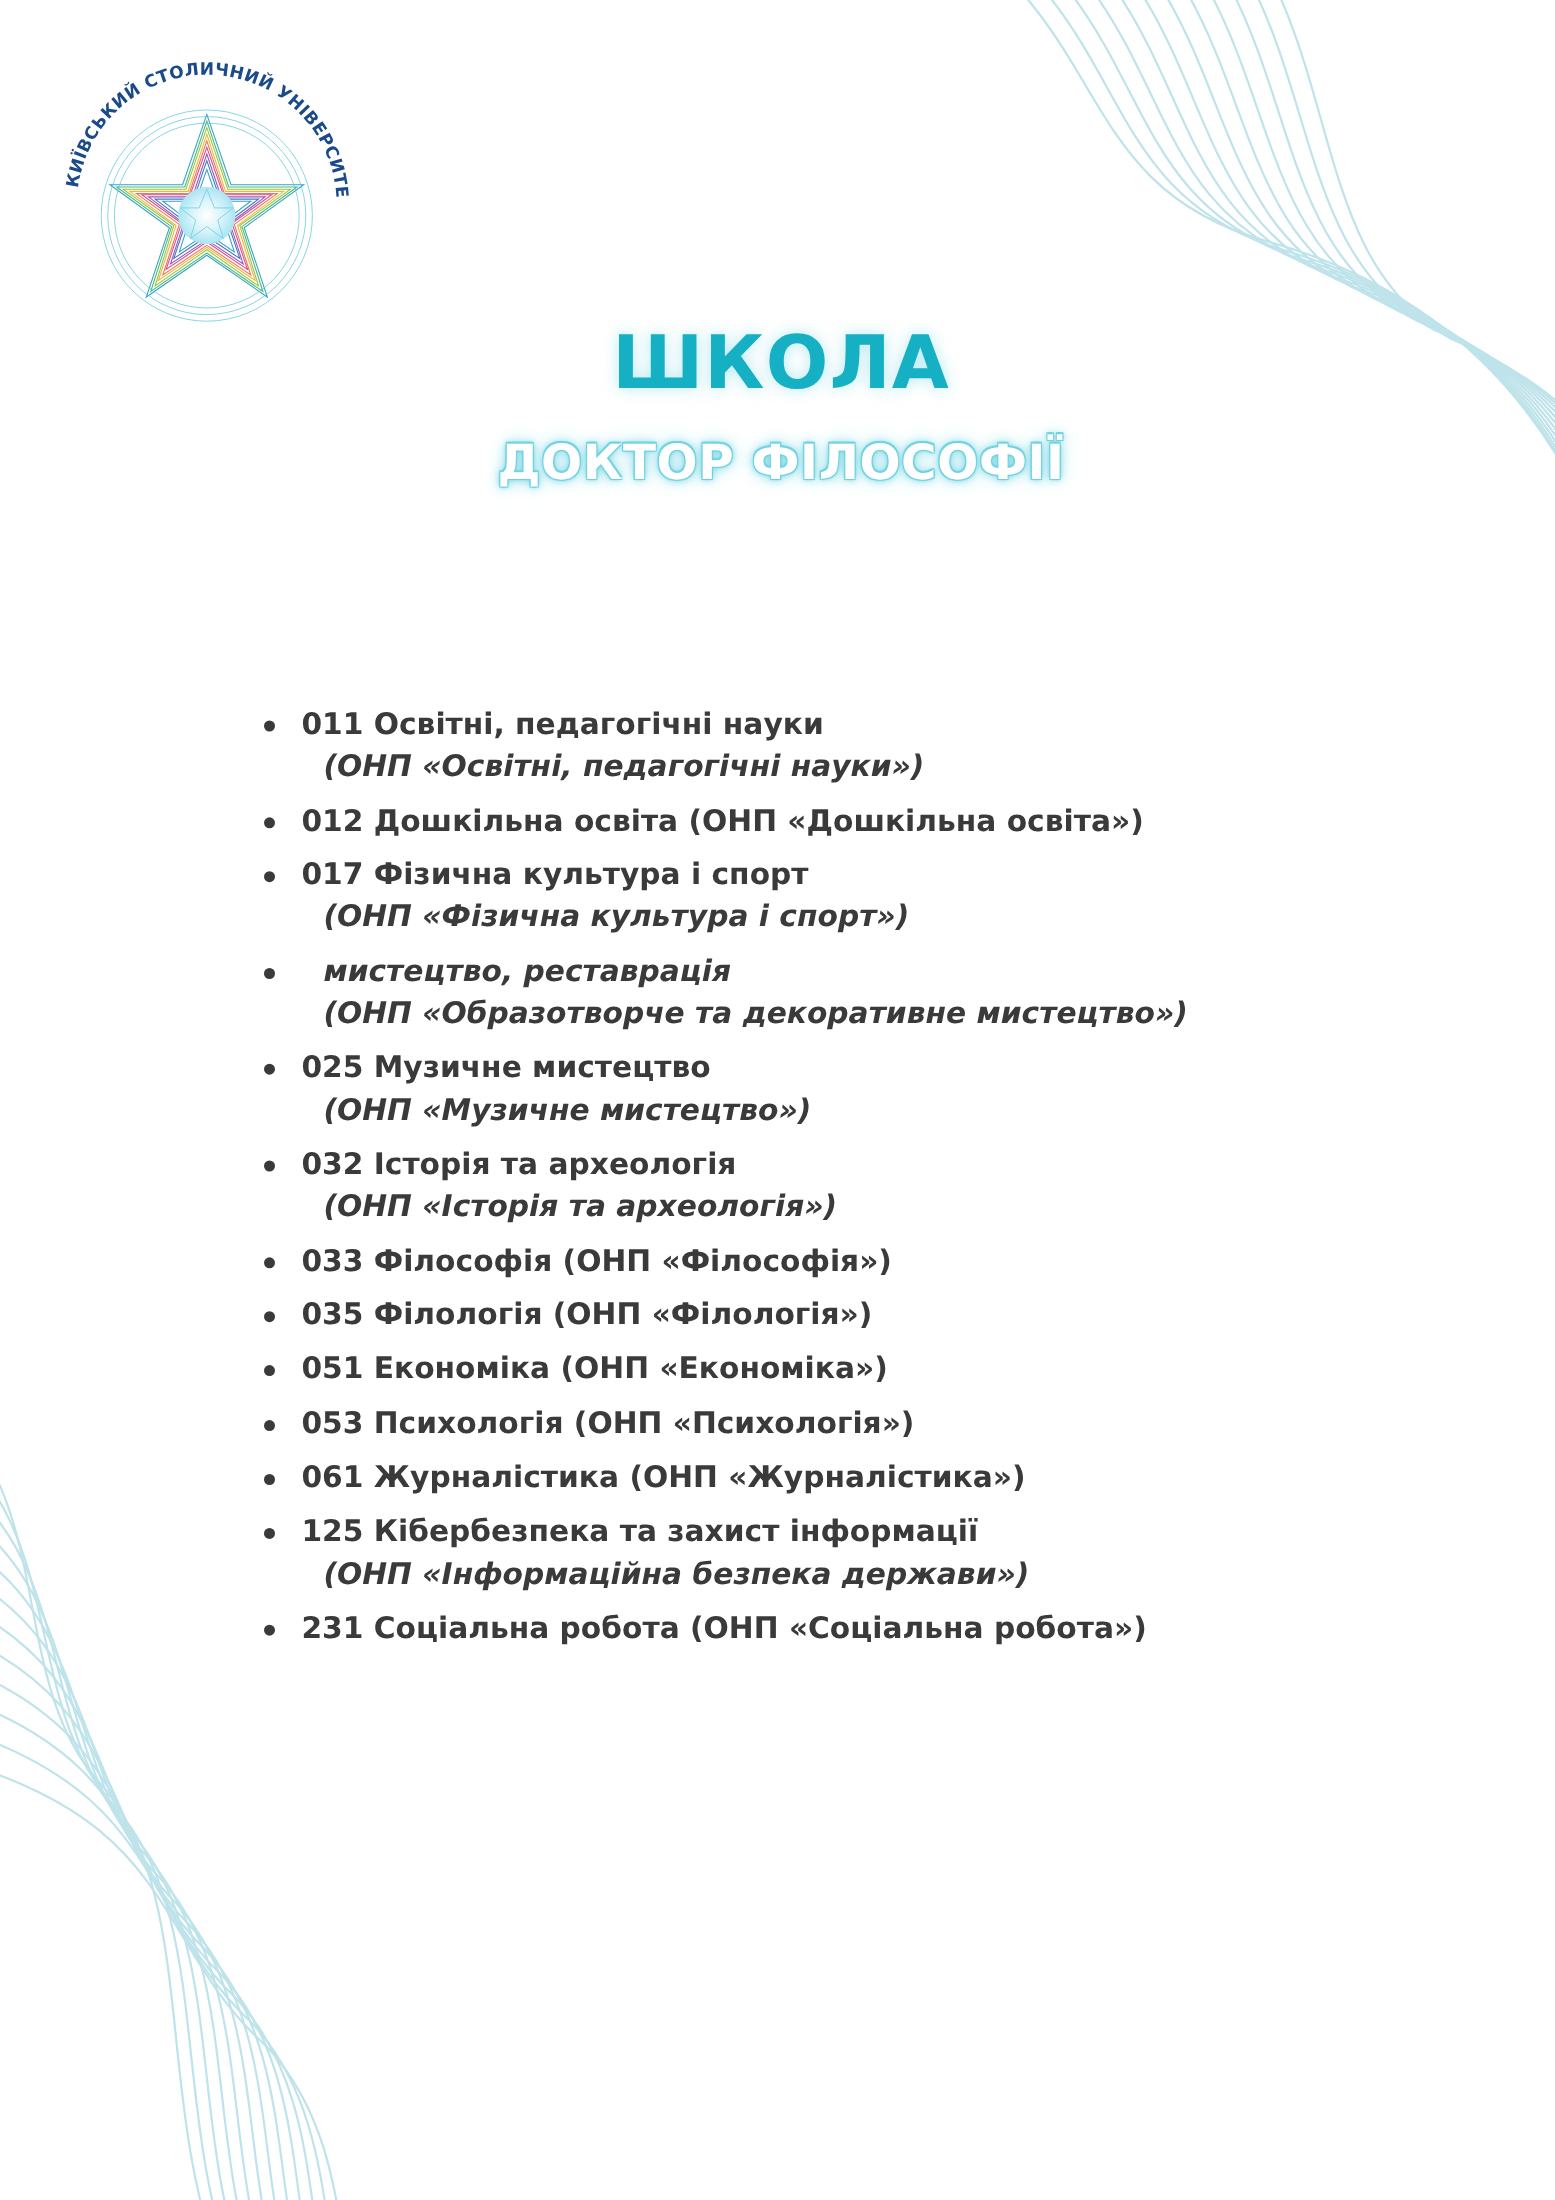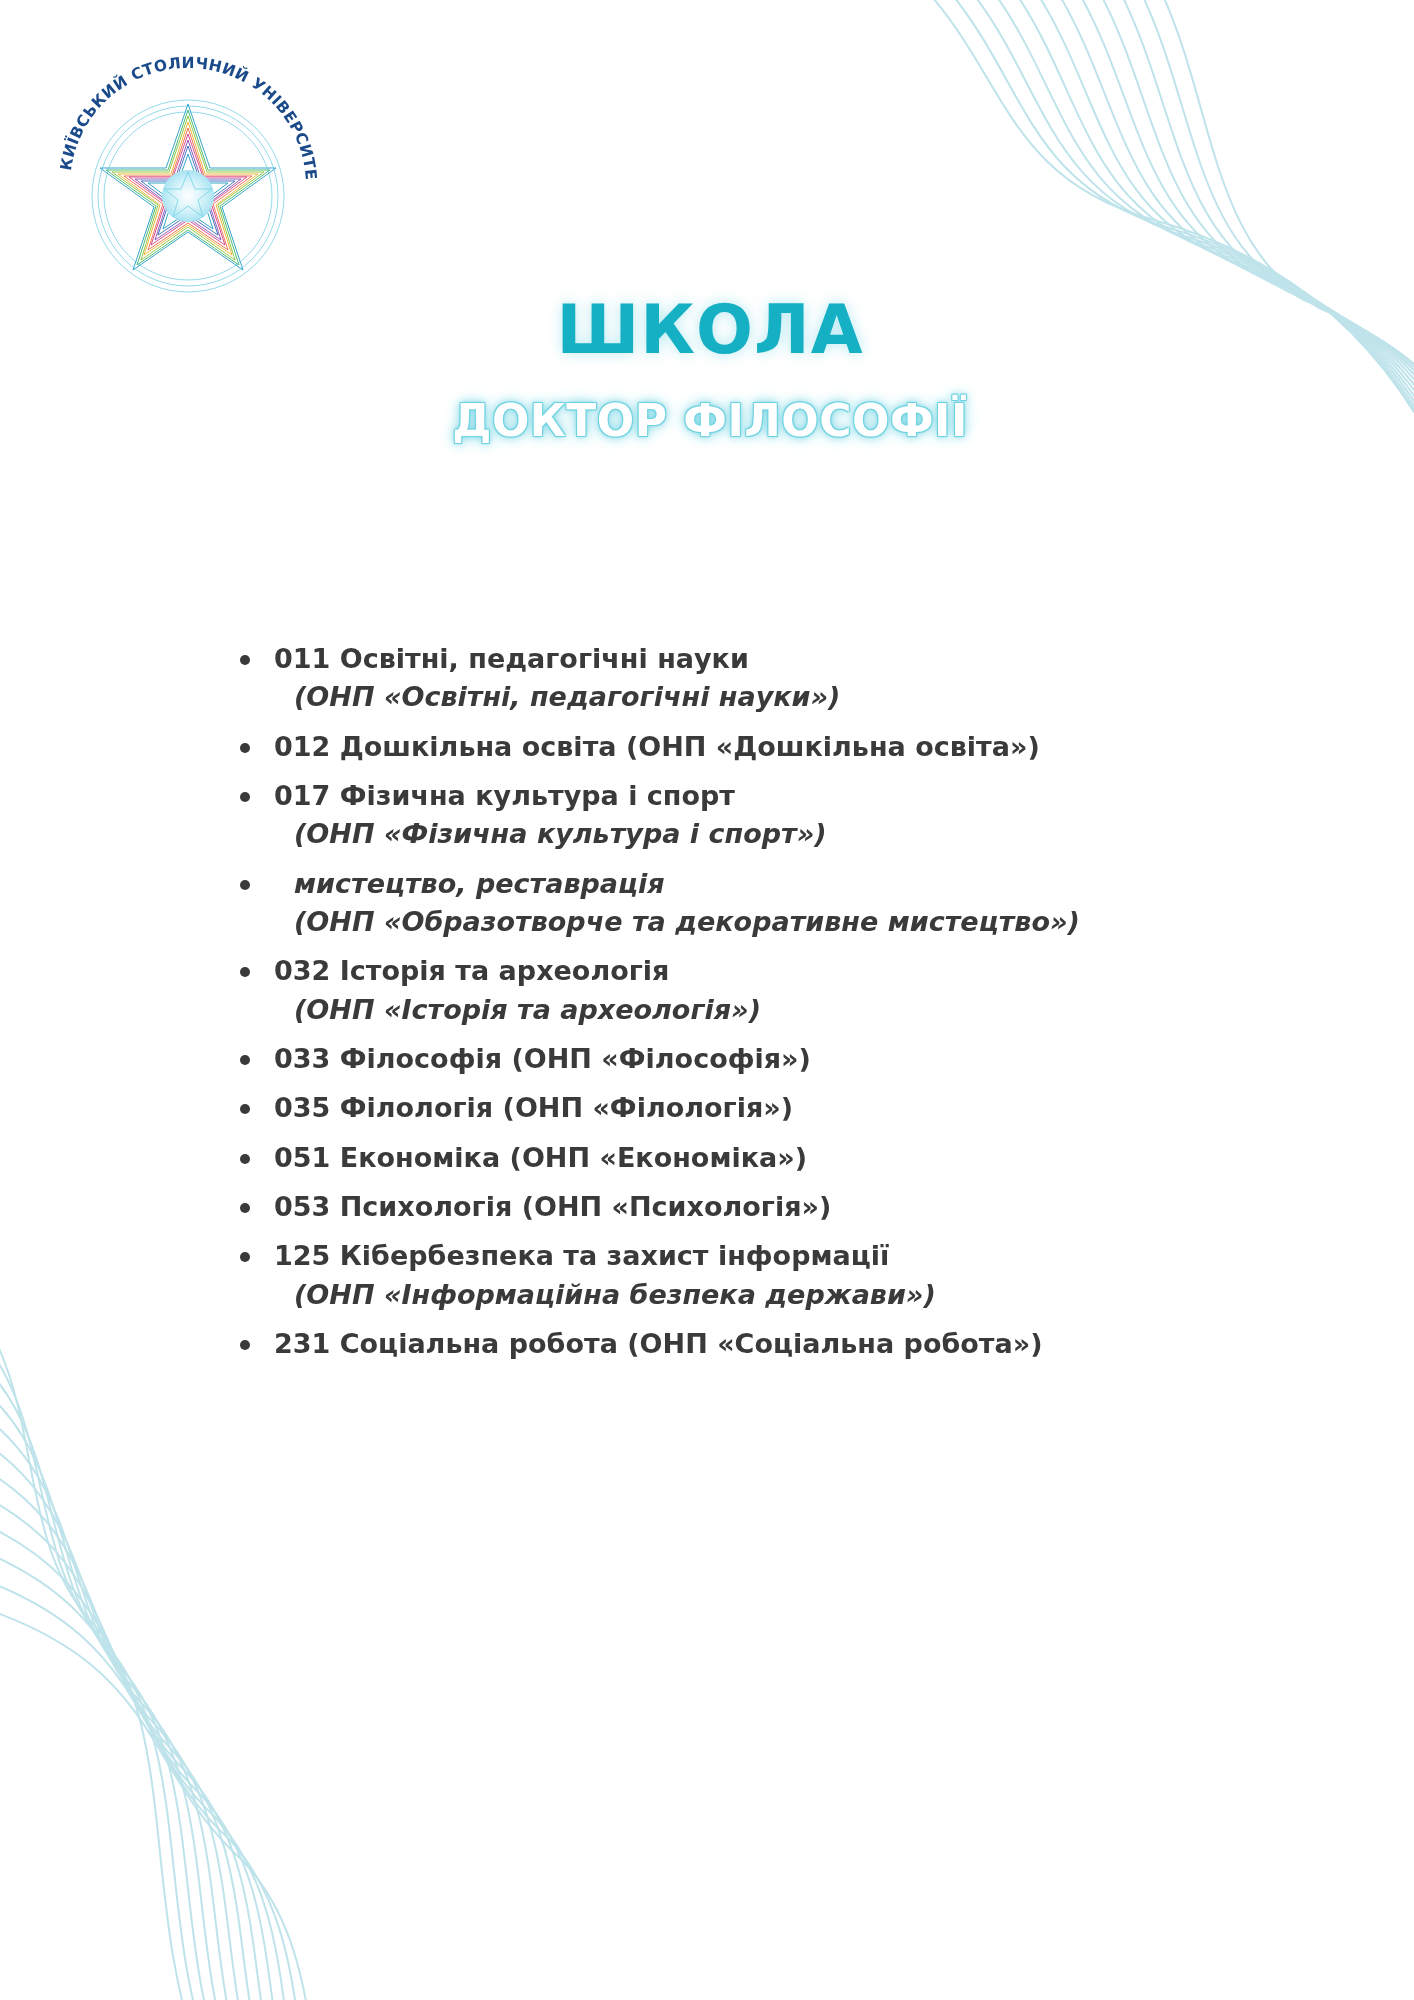--- a/index.html
+++ b/index.html
@@ -212,35 +212,42 @@
     </li>
     <li class="programme-item">
       <span class="programme-line">017 Фізична культура і спорт</span>
       <span class="programme-line indent">(ОНП «Фізична культура і спорт»)</span>
     </li>
     <li class="programme-item">
       <span class="programme-line indent">мистецтво, реставрація</span>
       <span class="programme-line indent">(ОНП «Образотворче та декоративне мистецтво»)</span>
     </li>
     <li class="programme-item">
+      <span class="programme-line">025 Музичне мистецтво</span>
+      <span class="programme-line indent">(ОНП «Музичне мистецтво»)</span>
+    </li>
+    <li class="programme-item">
       <span class="programme-line">032 Історія та археологія</span>
       <span class="programme-line indent">(ОНП «Історія та археологія»)</span>
     </li>
     <li class="programme-item">
       <span class="programme-line">033 Філософія (ОНП «Філософія»)</span>
     </li>
     <li class="programme-item">
       <span class="programme-line">035 Філологія (ОНП «Філологія»)</span>
     </li>
     <li class="programme-item">
       <span class="programme-line">051 Економіка (ОНП «Економіка»)</span>
     </li>
     <li class="programme-item">
       <span class="programme-line">053 Психологія (ОНП «Психологія»)</span>
     </li>
     <li class="programme-item">
+      <span class="programme-line">061 Журналістика (ОНП «Журналістика»)</span>
+    </li>
+    <li class="programme-item">
       <span class="programme-line">125 Кібербезпека та захист інформації</span>
       <span class="programme-line indent">(ОНП «Інформаційна безпека держави»)</span>
     </li>
     <li class="programme-item">
       <span class="programme-line">231 Соціальна робота (ОНП «Соціальна робота»)</span>
     </li>
   </ul>
 
 </body></html>

